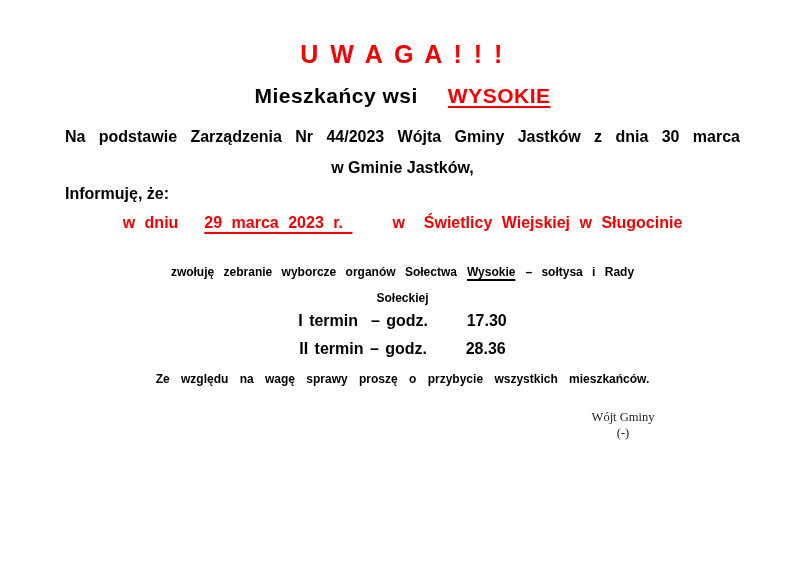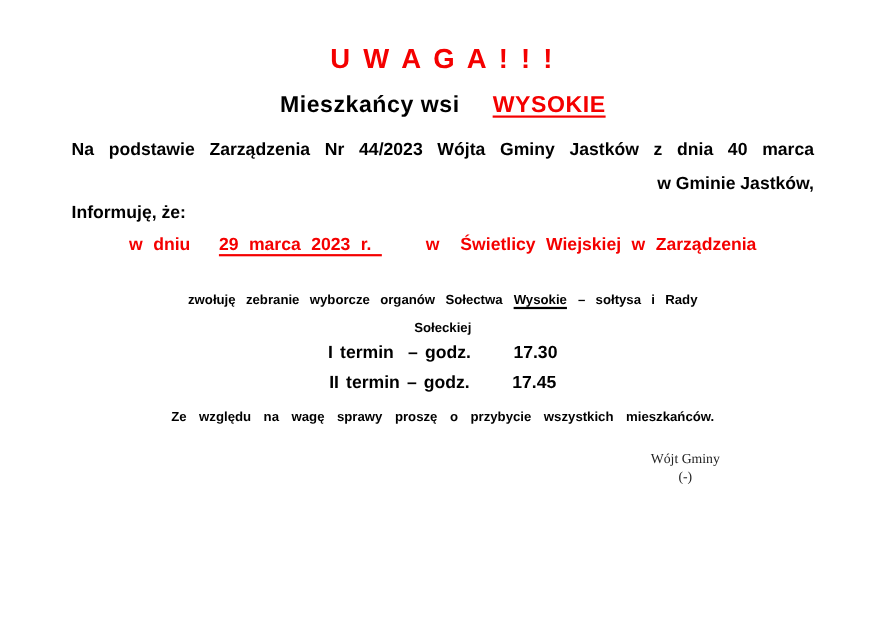--- a/index.html
+++ b/index.html
@@ -47,21 +47,21 @@
   .para {
     font-size: 16px;
     line-height: 31px;
     margin: 0;
   }
   .para .jline {
     text-align: justify;
     text-align-last: justify;
   }
   .para .lastline {
-    text-align: right;
+    text-align: center;
   }
   .inform {
     font-size: 16px;
     line-height: 22px;
     margin: 0;
   }
   .meeting {
     color: #f40000;
     font-size: 16px;
     line-height: 20px;
@@ -122,36 +122,36 @@
 </head>
 <body>
 
 <div class="page">
 
   <h1 class="title">U W A G A ! ! !</h1>
 
   <h2 class="subtitle"><span>Mieszkańcy wsi</span><span class="village">WYSOKIE</span></h2>
 
   <div class="para">
-    <div class="jline">Na podstawie Zarządzenia Nr 44/2023 Wójta Gminy Jastków z dnia 40 marca</div>
+    <div class="jline">Na podstawie Zarządzenia Nr 44/2023 Wójta Gminy Jastków z dnia 30 marca</div>
     <div class="lastline">w Gminie Jastków,</div>
   </div>
 
   <p class="inform">Informuję, że:</p>
 
-  <p class="meeting"><span class="m-prefix">w dniu</span><span class="m-date">29 marca 2023 r. </span><span class="m-loc">w  Świetlicy Wiejskiej w Zarządzenia</span></p>
+  <p class="meeting"><span class="m-prefix">w dniu</span><span class="m-date">29 marca 2023 r. </span><span class="m-loc">w  Świetlicy Wiejskiej w Sługocinie</span></p>
 
   <div class="convene">
     <div><span>zwołuję zebranie wyborcze organów Sołectwa</span><span class="c-underlined">Wysokie</span><span>– sołtysa i Rady</span></div>
     <div>Sołeckiej</div>
   </div>
 
   <p class="term first">I termin  – godz.      17.30</p>
 
-  <p class="term second">II termin – godz.      17.45</p>
+  <p class="term second">II termin – godz.      28.36</p>
 
   <p class="closing">Ze względu na wagę sprawy proszę o przybycie wszystkich mieszkańców.</p>
 
   <div class="signature">
     <div>Wójt Gminy</div>
     <div>(-)</div>
   </div>
 
 </div>
 

